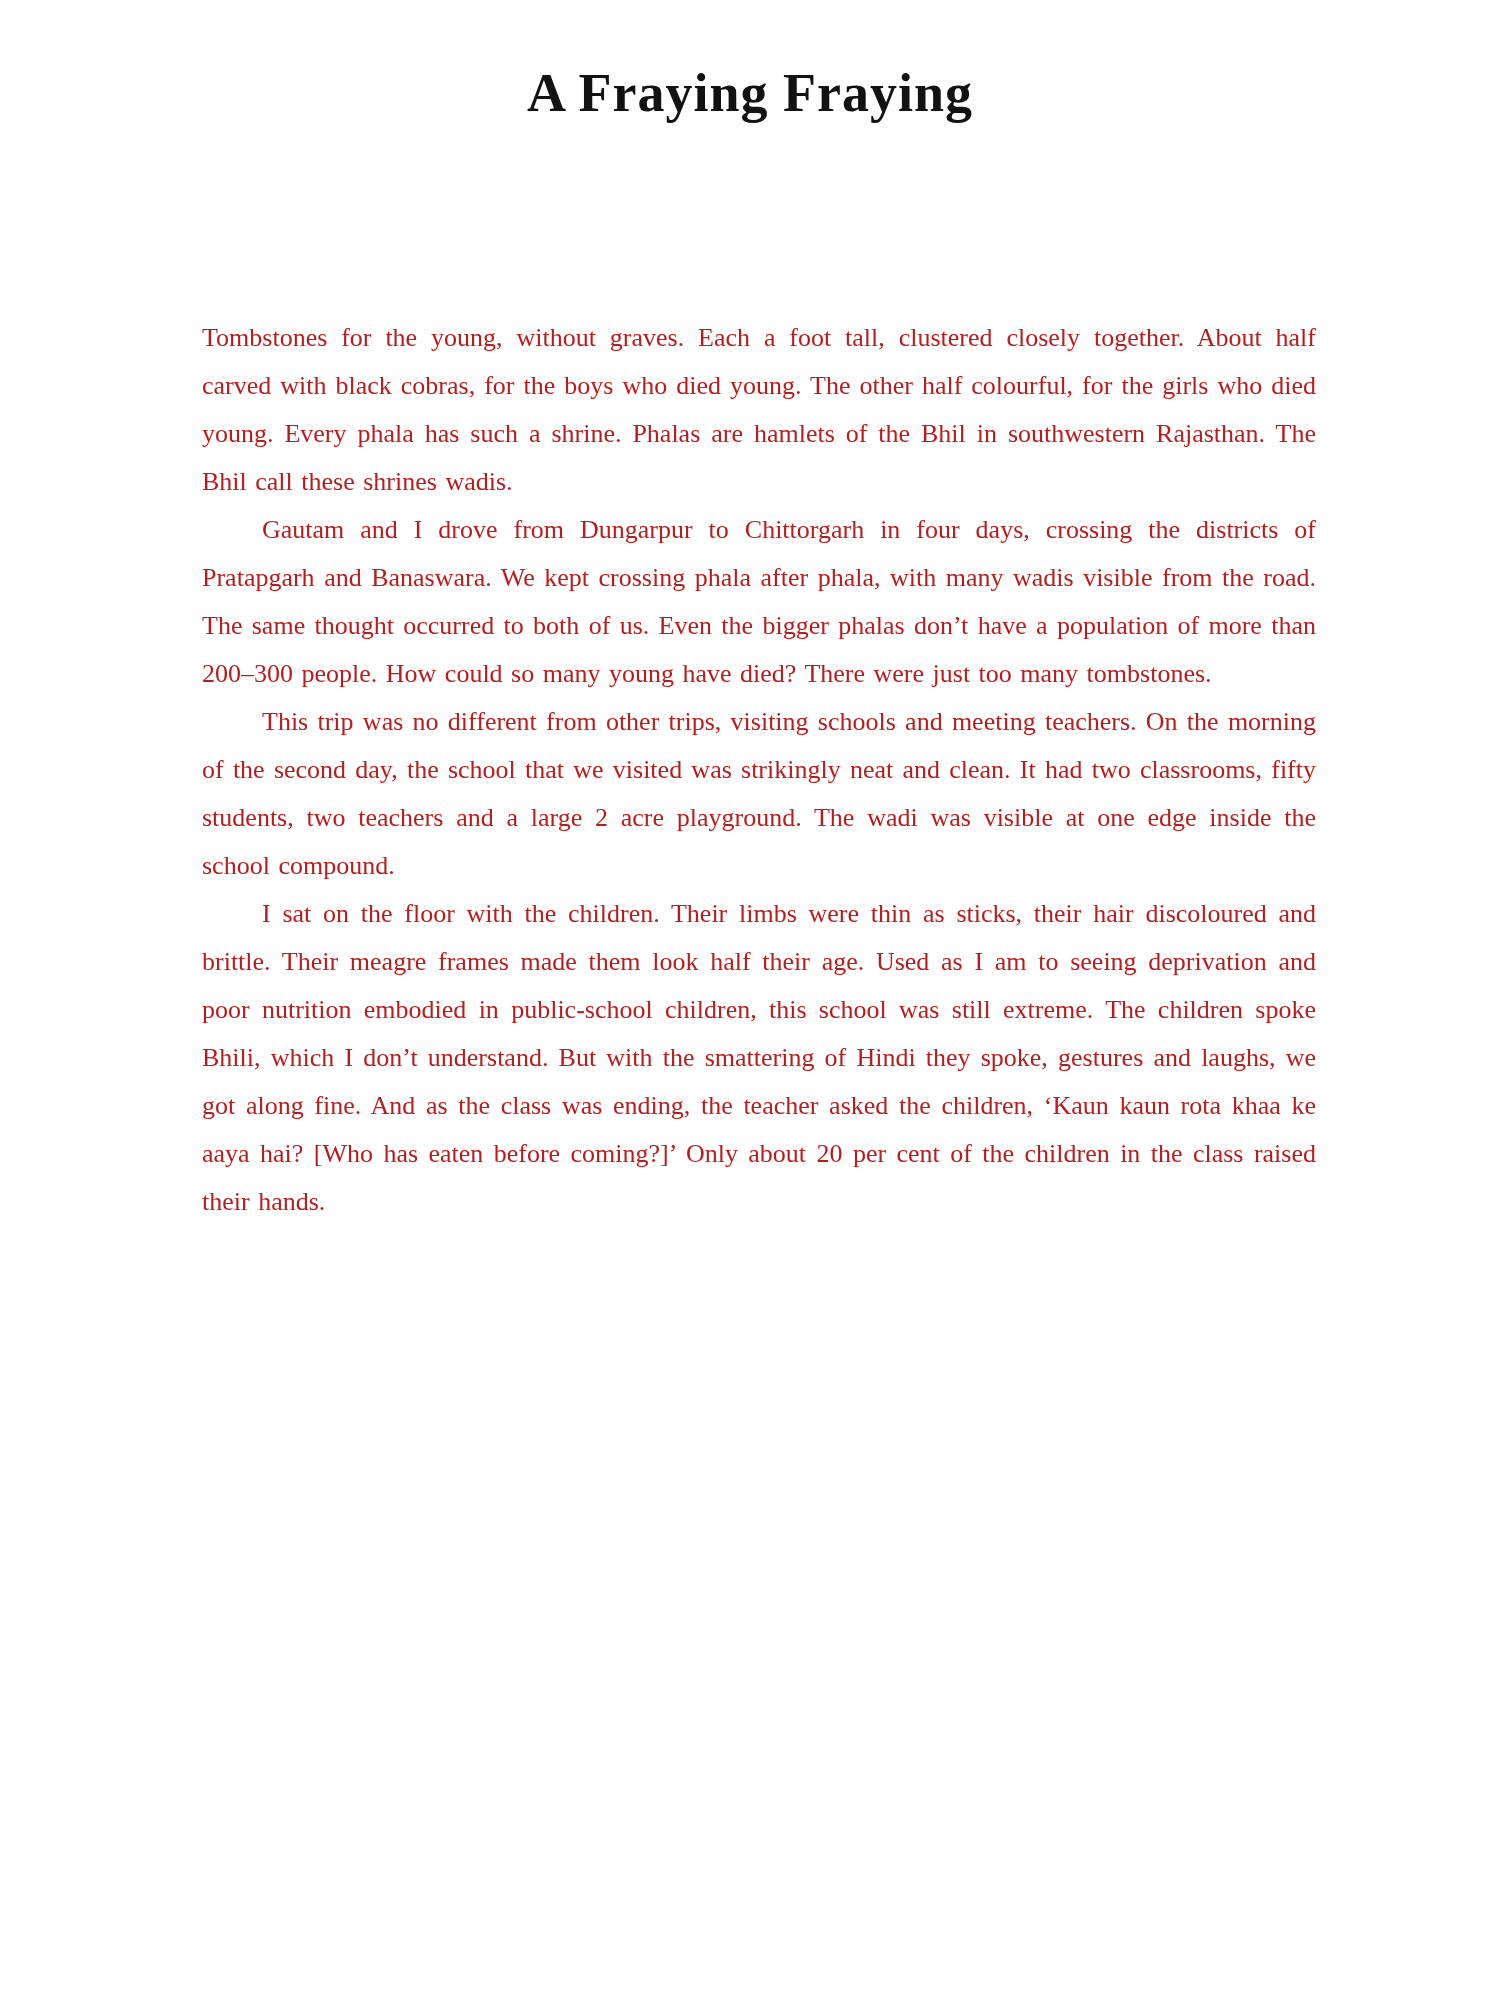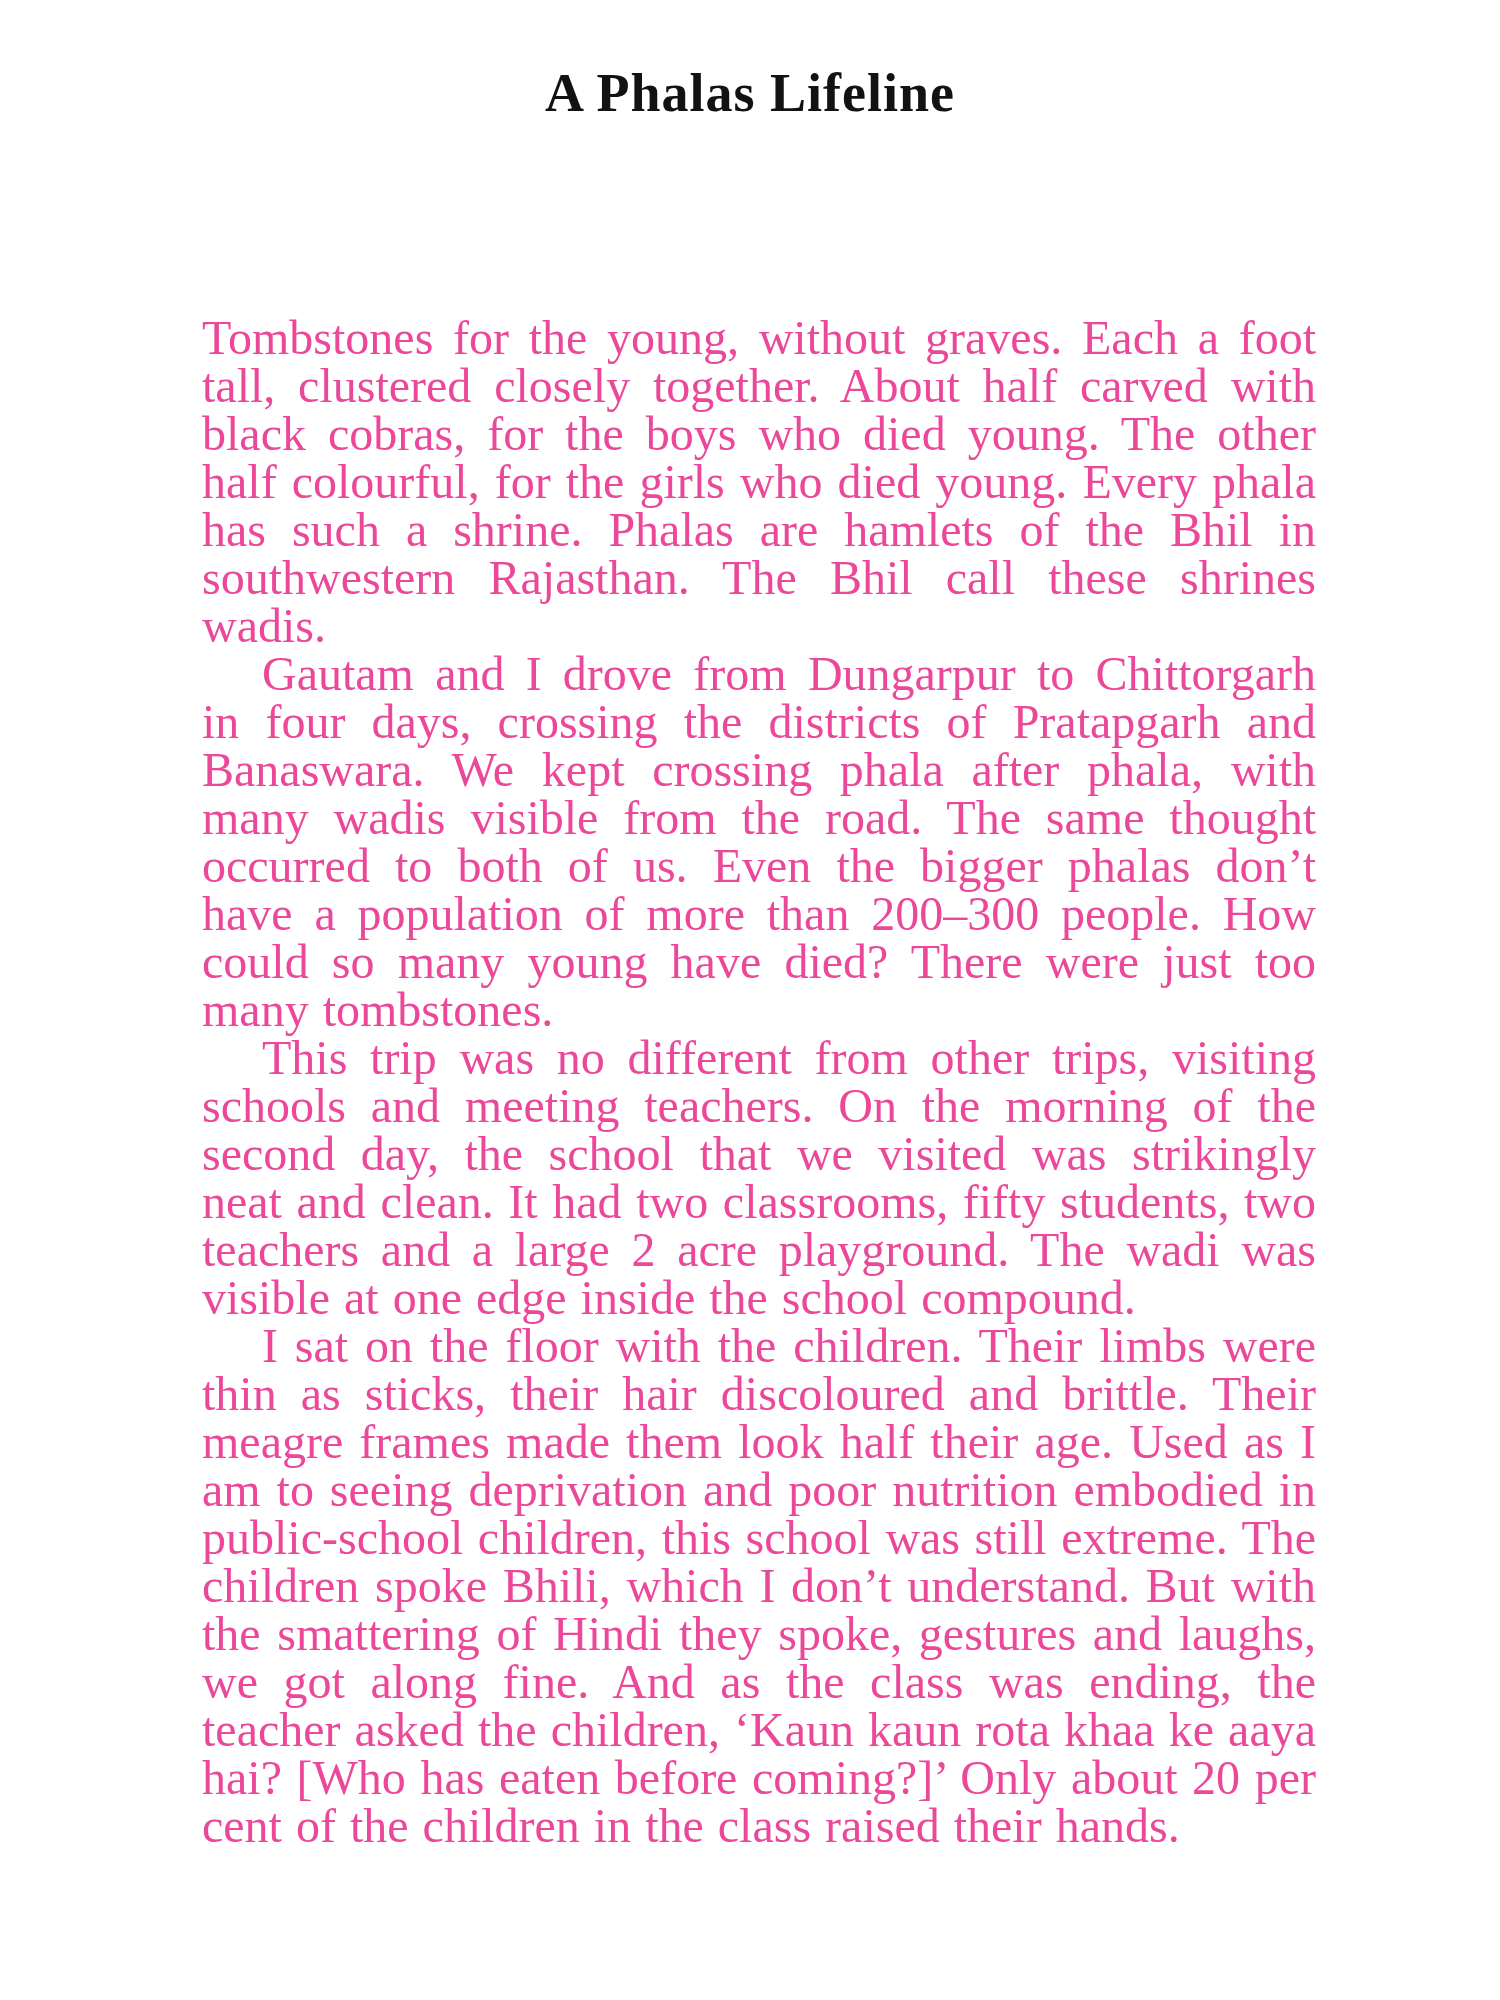--- a/index.html
+++ b/index.html
@@ -26,42 +26,42 @@
     font-size: 54px;
     font-weight: 700;
     letter-spacing: 1px;
     color: #121212;
   }
   .body-text {
     position: absolute;
     top: 314px;
     left: 202px;
     width: 1114px;
-    font-size: 48px;
+    font-size: 26px;
     line-height: 48px;
     text-align: justify;
     text-justify: inter-word;
-    color: #ec4899;
+    color: #b91c1c;
   }
   .body-text p {
     margin: 0;
     word-spacing: 2px;
   }
   .body-text p.indent {
     text-indent: 60px;
   }
   .italic {
   }
 </style>
 </head>
 <body>
 
 <div class="page">
 
-  <h1 class="title">A Phalas Lifeline</h1>
+  <h1 class="title">A Fraying Fraying</h1>
 
   <div class="body-text">
 
     <p><span>Tombstones for the young, without graves. Each a foot tall, clustered closely together. About half carved with black cobras, for the boys who died young. The other half colourful, for the girls who died young. Every phala has such a shrine. Phalas are hamlets of the Bhil in southwestern Rajasthan. The Bhil call these shrines wadis.</span></p>
 
     <p class="indent"><span>Gautam and I drove from Dungarpur to Chittorgarh in four days, crossing the districts of Pratapgarh and Banaswara. We kept crossing phala after phala, with many wadis visible from the road. The same thought occurred to both of us. Even the bigger phalas don’t have a population of more than 200–300 people. How could so many young have died? There were just too many tombstones.</span></p>
 
     <p class="indent"><span>This trip was no different from other trips, visiting schools and meeting teachers. On the morning of the second day, the school that we visited was strikingly neat and clean. It had two classrooms, fifty students, two teachers and a large 2 acre playground. The wadi was visible at one edge inside the school compound.</span></p>
 
     <p class="indent"><span>I sat on the floor with the children. Their limbs were thin as sticks, their hair discoloured and brittle. Their meagre frames made them look half their age. Used as I am to seeing deprivation and poor nutrition embodied in public-school children, this school was still extreme. The children spoke Bhili, which I don’t understand. But with the smattering of Hindi they spoke, gestures and laughs, we got along fine. And as the class was ending, the teacher asked the children, ‘</span><span class="italic">Kaun kaun rota khaa ke aaya hai?</span><span> [Who has eaten before coming?]’ Only about 20 per cent of the children in the class raised their hands.</span></p>

